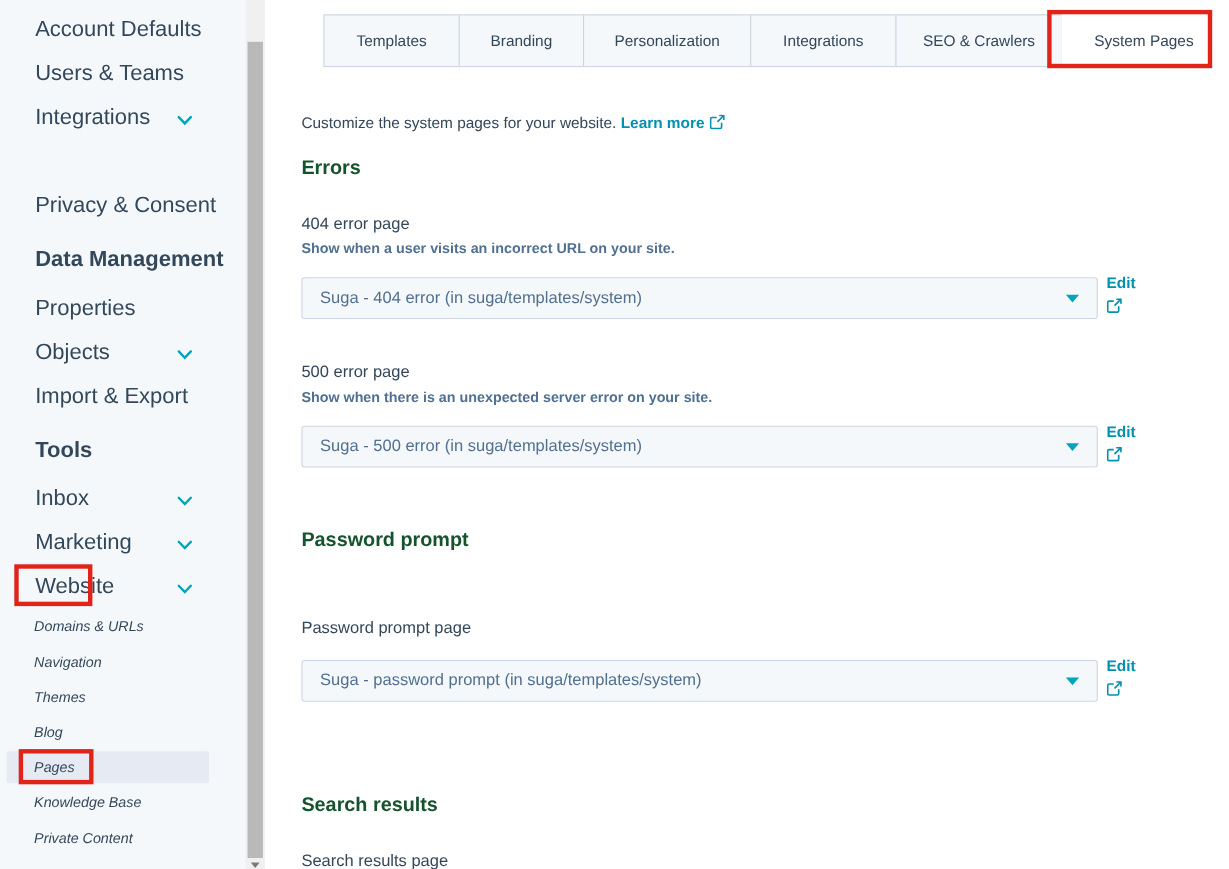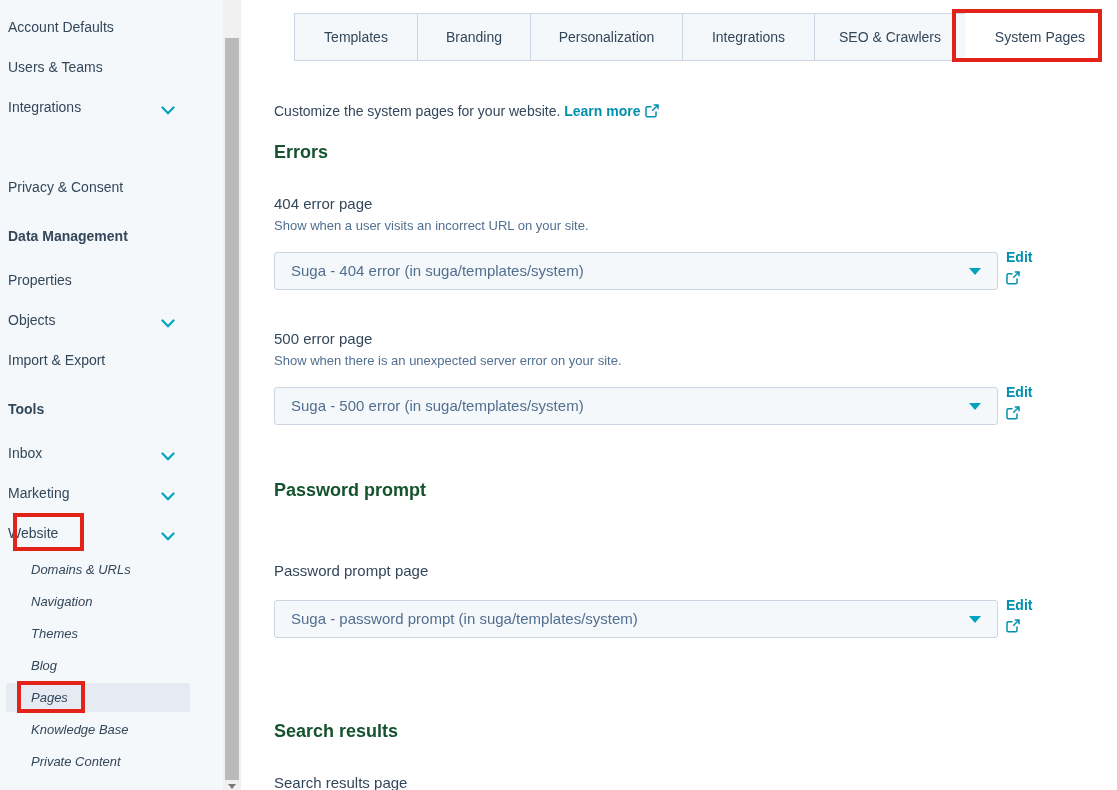--- a/index.html
+++ b/index.html
@@ -5,21 +5,21 @@
   * { margin:0; padding:0; box-sizing:border-box; }
   html,body { width:1117px; height:790px; overflow:hidden; background:#fff;
     font-family:"Liberation Sans", sans-serif; }
   #app { position:relative; width:1117px; height:790px; background:#fff; }
 
   
   #sidebar { position:absolute; left:0; top:0; width:223px; height:790px;
     background:#f5f8fa; }
   .sb-row { position:absolute; left:0; width:223px; height:40px;
     display:flex; align-items:center; cursor:pointer; }
-  .sb-row .lbl { padding-left:8px; font-size:14px; color:#33475b; }
+  .sb-row .lbl { padding-left:32px; font-size:20px; color:#33475b; }
   .sb-row.header .lbl { font-weight:bold; }
   .sb-row.sub { height:32px; }
   .sb-row.sub .lbl { padding-left:31px; font-size:13px;font-style:italic; }
   .sb-row.selected .lbl { font-weight:500; color:#33475b; }
   .sel-bg { position:absolute; left:6px; top:683px; width:184px; height:29px;
     background:#e5eaf3; border-radius:2px; }
   .chev { position:absolute; left:161px; top:50%; margin-top:-5px; width:14px; height:10px; }
 
   
   #scrollbar { position:absolute; left:223px; top:0; width:18px; height:790px;
@@ -37,21 +37,21 @@
   .tab + .tab { margin-left:-1px; }
   .tab.active { background:#fff; border-color:transparent; }
 
   
   .intro { position:absolute; left:274px; top:103px; font-size:14px; color:#33475b; }
   .link { color:#0091ae; font-weight:600; text-decoration:none; cursor:pointer; }
   .ext-icon { vertical-align:-2px; margin-left:5px; }
   h2.sec-title { position:absolute; left:274px; font-size:18px; font-weight:700;
     color:#14532d; }
   .fld-label { position:absolute; left:274px; font-size:15px; color:#33475b; }
-  .fld-help { position:absolute; left:274px; font-size:13px; color:#516f90; }
+  .fld-help { position:absolute; left:274px; font-size:13px; color:#516f90;font-weight:bold; }
   .select { position:absolute; left:274px; width:724px; height:38px;
     background:#f5f8fa; border:1px solid #cbd6e2; border-radius:3px;
     font-size:15px; color:#516f90; line-height:36px; padding-left:16px;
     cursor:pointer; }
   .caret { position:absolute; right:16px; top:15px; width:0; height:0;
     border-left:6px solid transparent; border-right:6px solid transparent;
     border-top:7px solid #00a4bd; }
   .edit-block { position:absolute; left:1006px; display:flex; flex-direction:column;
     gap:6px; align-items:flex-start; }
   .edit-link { font-size:14px; font-weight:600; color:#0091ae; cursor:pointer; }

